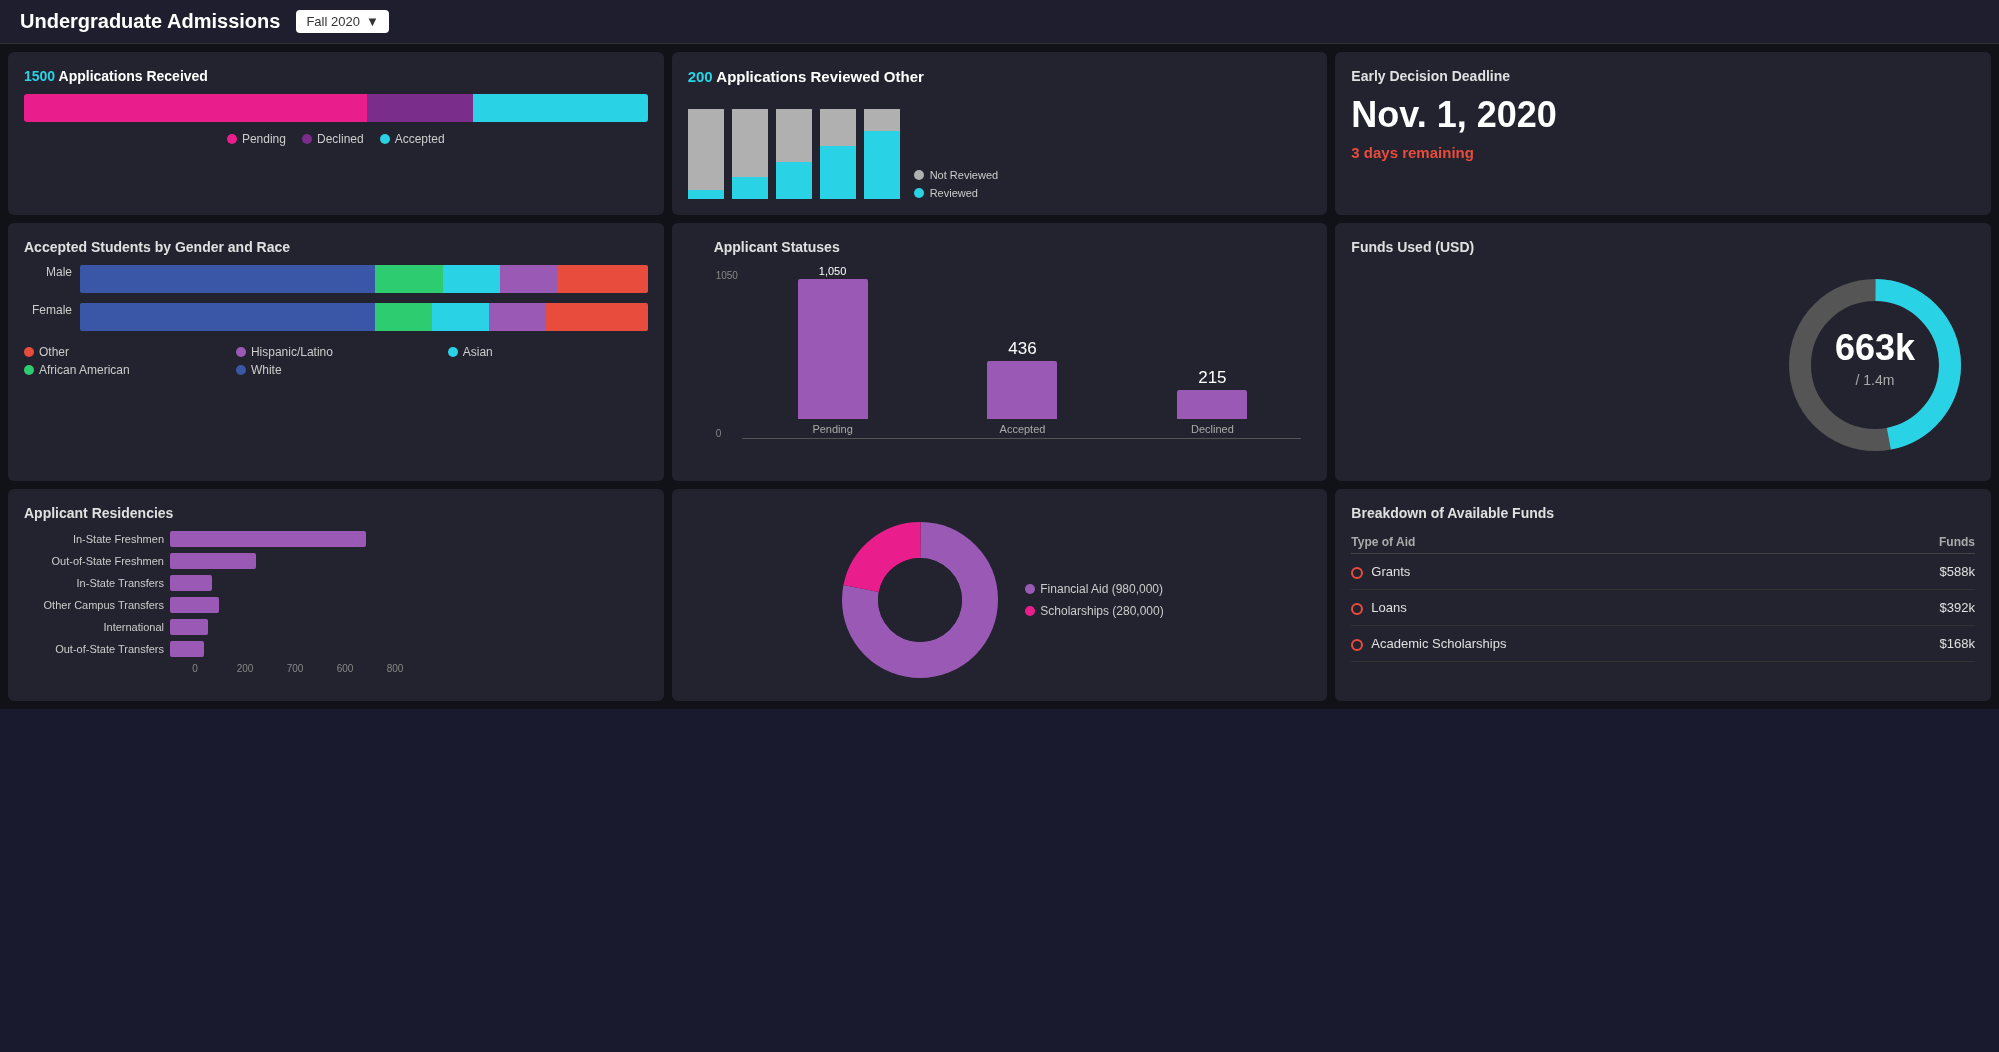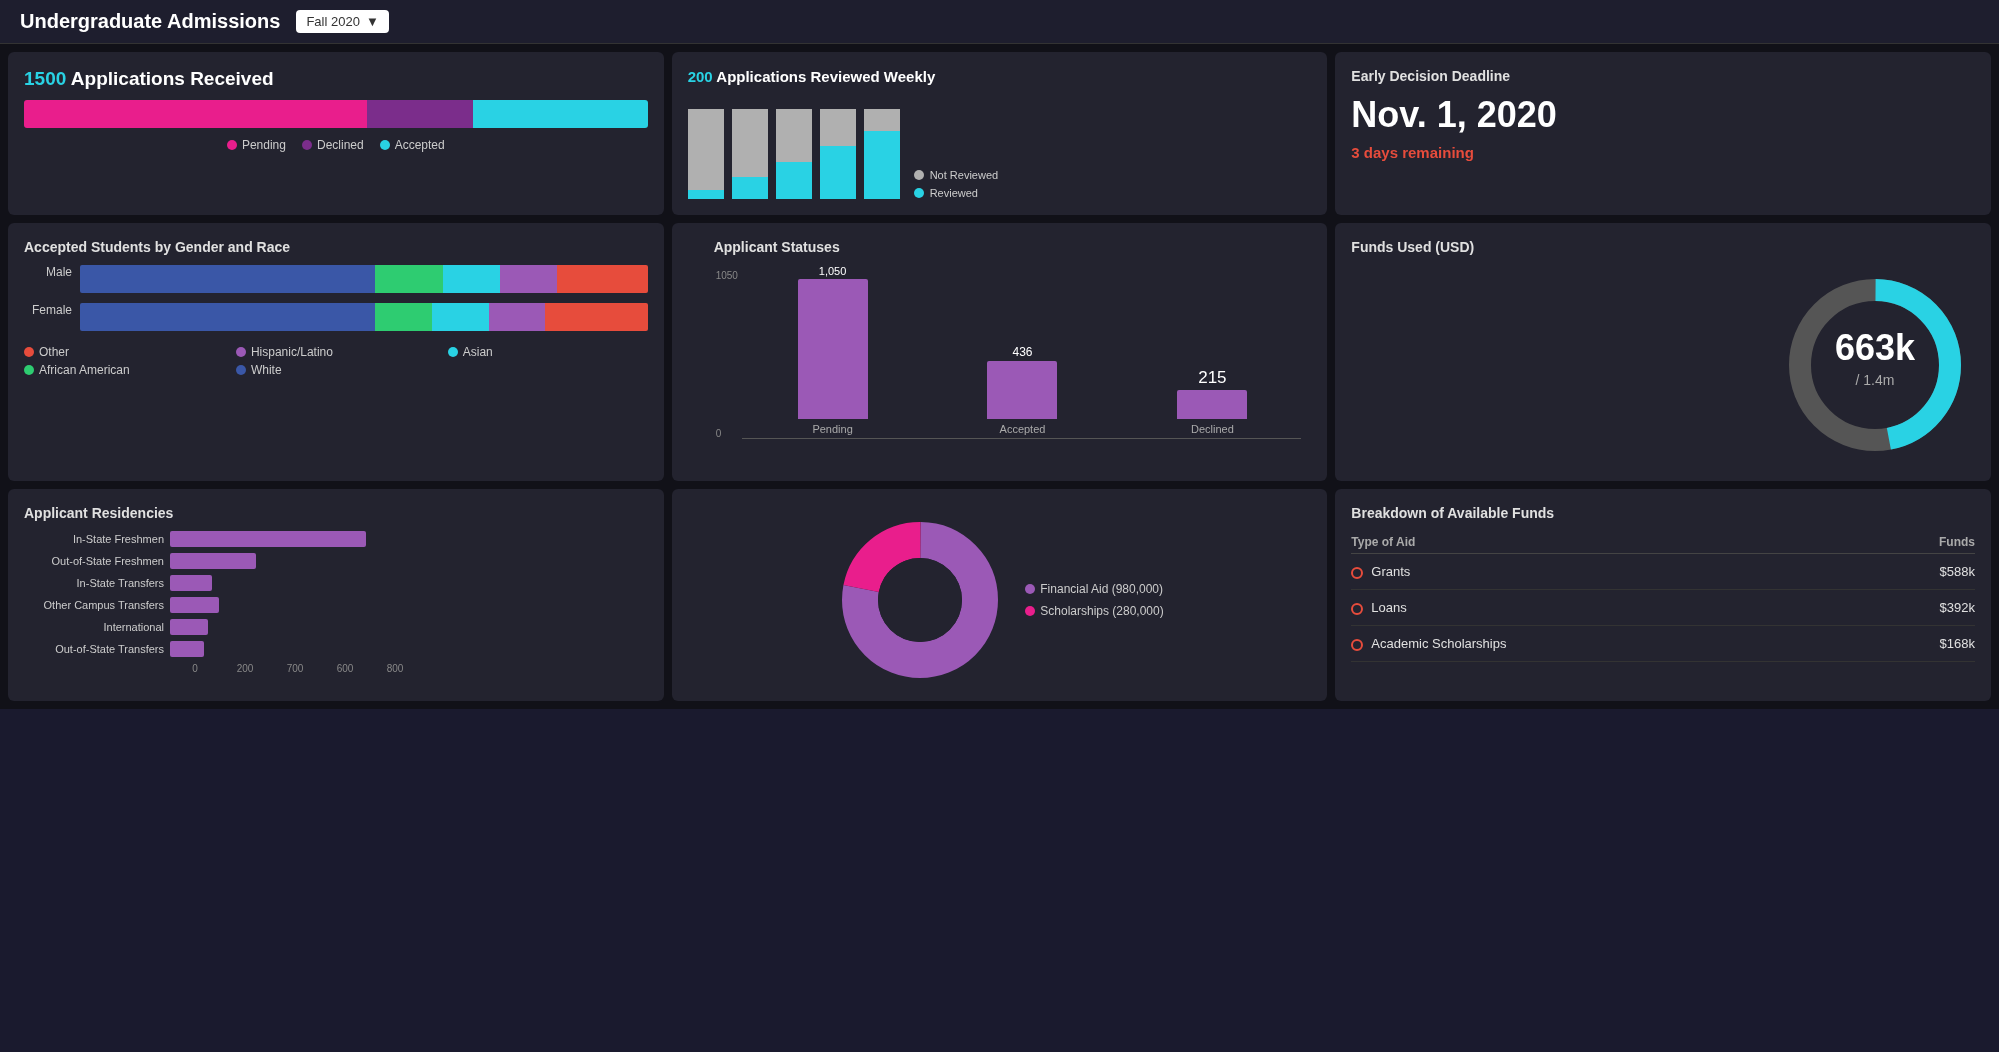--- a/index.html
+++ b/index.html
@@ -293,21 +293,21 @@
   <span class="header-title">Undergraduate Admissions</span>
   <button class="dropdown-btn">
     <span>Fall 2020</span>
     <span>▼</span>
   </button>
 </div>
 
 <div class="dashboard">
 
   <div class="card card-applications-received">
-    <div style="font-size:19px;font-weight:700;margin-bottom:10px;">
+    <div style="font-size:14px;font-weight:700;margin-bottom:10px;">
       <span class="apps-number">1500</span><span> Applications Received</span>
     </div>
     <div class="stacked-bar-container">
       <div style="width:55%;background:#e91e8c;"></div>
       <div style="width:17%;background:#7b2d8b;"></div>
       <div style="width:28%;background:#29d2e4;"></div>
     </div>
     <div class="bar-legend">
       <div class="legend-item">
         <div class="legend-dot" style="background:#e91e8c;"></div>
@@ -319,21 +319,21 @@
       </div>
       <div class="legend-item">
         <div class="legend-dot" style="background:#29d2e4;"></div>
         <span>Accepted</span>
       </div>
     </div>
   </div>
 
   <div class="card card-applications-weekly">
     <div style="font-size:15px;font-weight:700;margin-bottom:4px;">
-      <span style="color:#29d2e4;font-weight:700;">200</span><span> Applications Reviewed Weekly</span>
+      <span style="color:#29d2e4;font-weight:700;">200</span><span> Applications Reviewed Other</span>
     </div>
     <div style="display:flex;align-items:flex-end;gap:4px;">
       <div class="weekly-chart">
 
         <div class="weekly-bar-wrap">
           <div class="weekly-bar-not-reviewed" style="height:90px;"></div>
           <div class="weekly-bar-reviewed" style="height:10px;"></div>
         </div>
 
         <div class="weekly-bar-wrap">
@@ -436,21 +436,21 @@
 
       <div style="display:flex;align-items:flex-end;gap:12px;height:170px;padding-top:20px;">
 
         <div class="status-bar-col">
           <div style="font-size:11px;color:#fff;margin-bottom:2px;">1,050</div>
           <div style="width:70px;height:140px;background:#9b59b6;border-radius:2px 2px 0 0;"></div>
           <div style="font-size:11px;color:#aaa;margin-top:4px;">Pending</div>
         </div>
 
         <div class="status-bar-col">
-          <div style="font-size:12px;color:#fff;margin-bottom:2px;">436</div>
+          <div style="font-size:17px;color:#fff;margin-bottom:2px;">436</div>
           <div style="width:70px;height:58px;background:#9b59b6;border-radius:2px 2px 0 0;"></div>
           <div style="font-size:11px;color:#aaa;margin-top:4px;">Accepted</div>
         </div>
 
         <div class="status-bar-col">
           <div style="font-size:17px;color:#fff;margin-bottom:2px;">215</div>
           <div style="width:70px;height:29px;background:#9b59b6;border-radius:2px 2px 0 0;"></div>
           <div style="font-size:11px;color:#aaa;margin-top:4px;">Declined</div>
         </div>
       </div>

